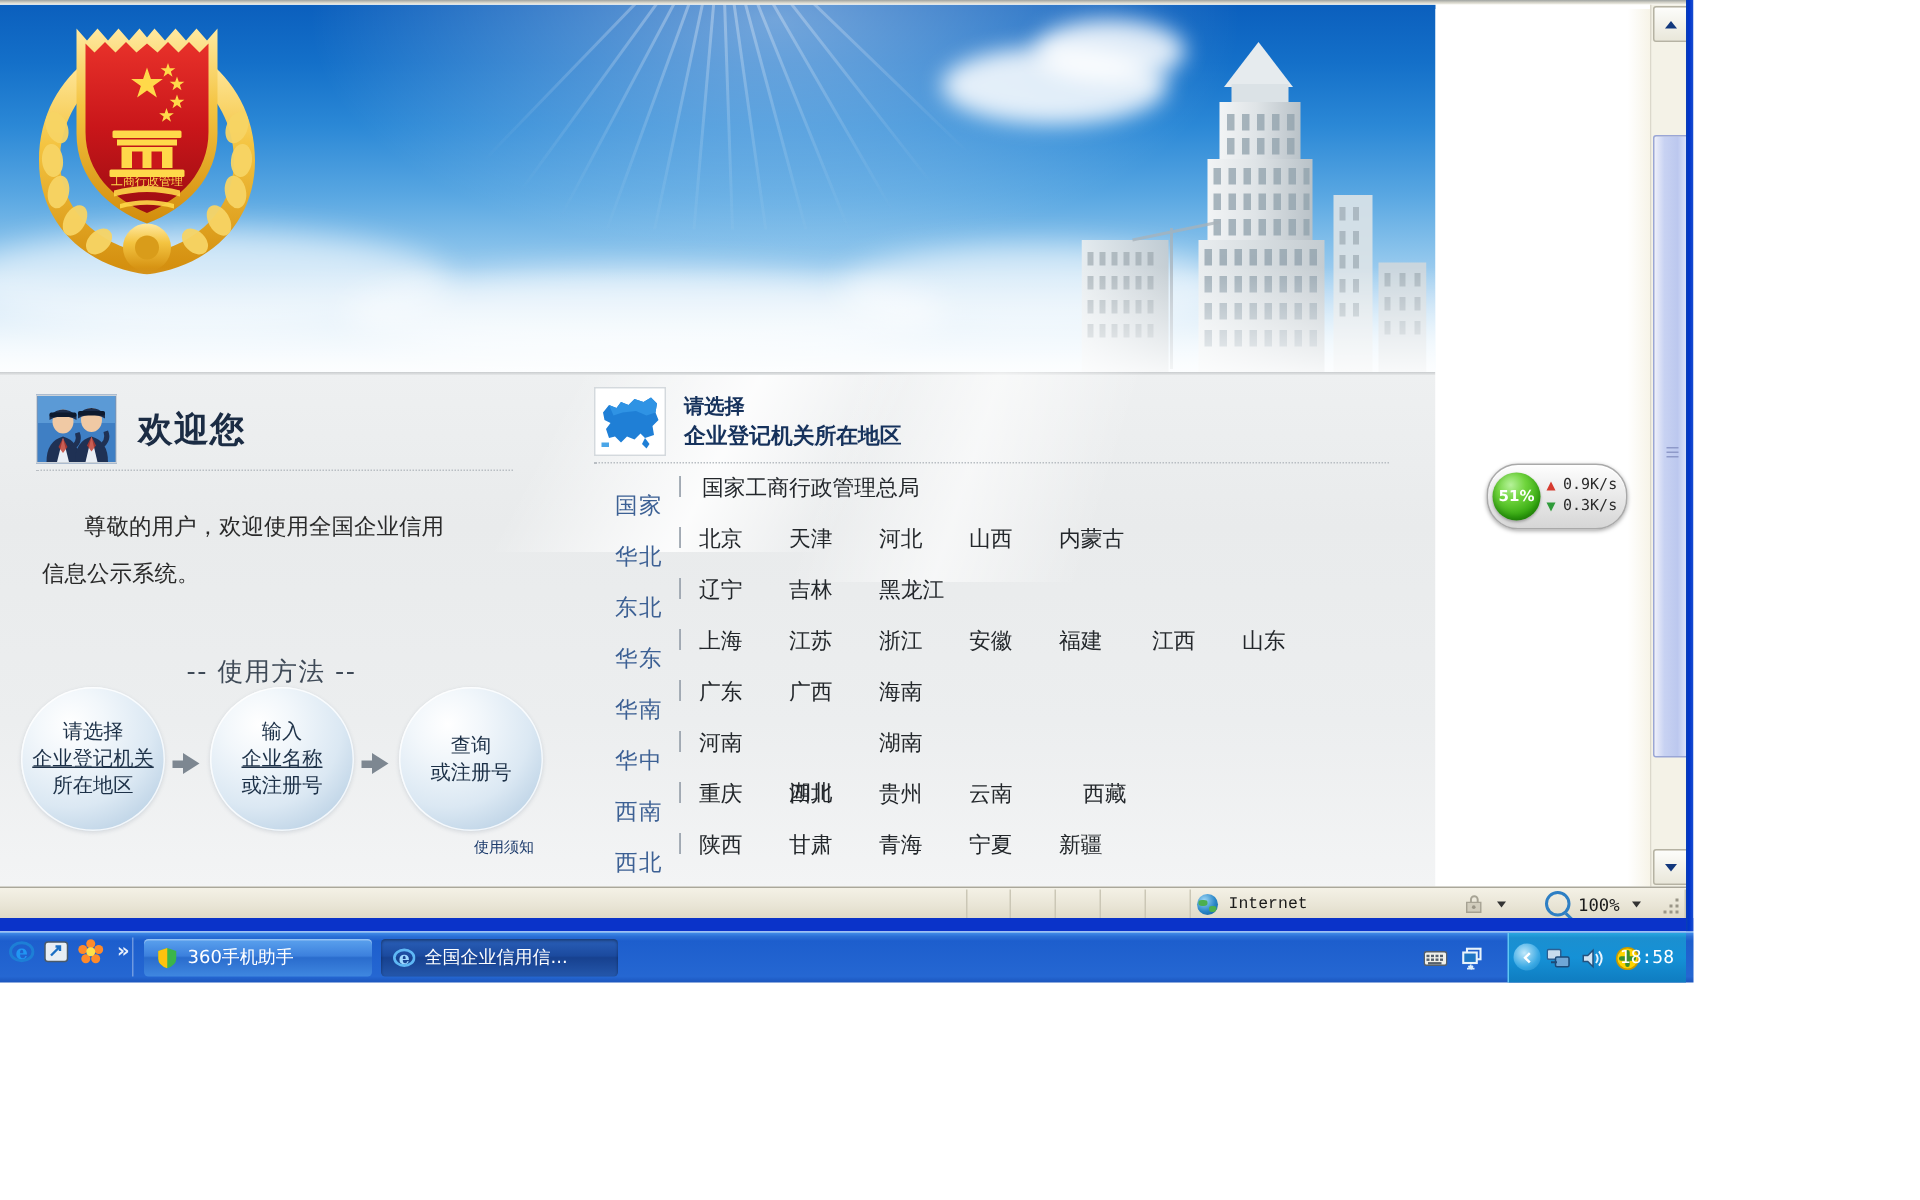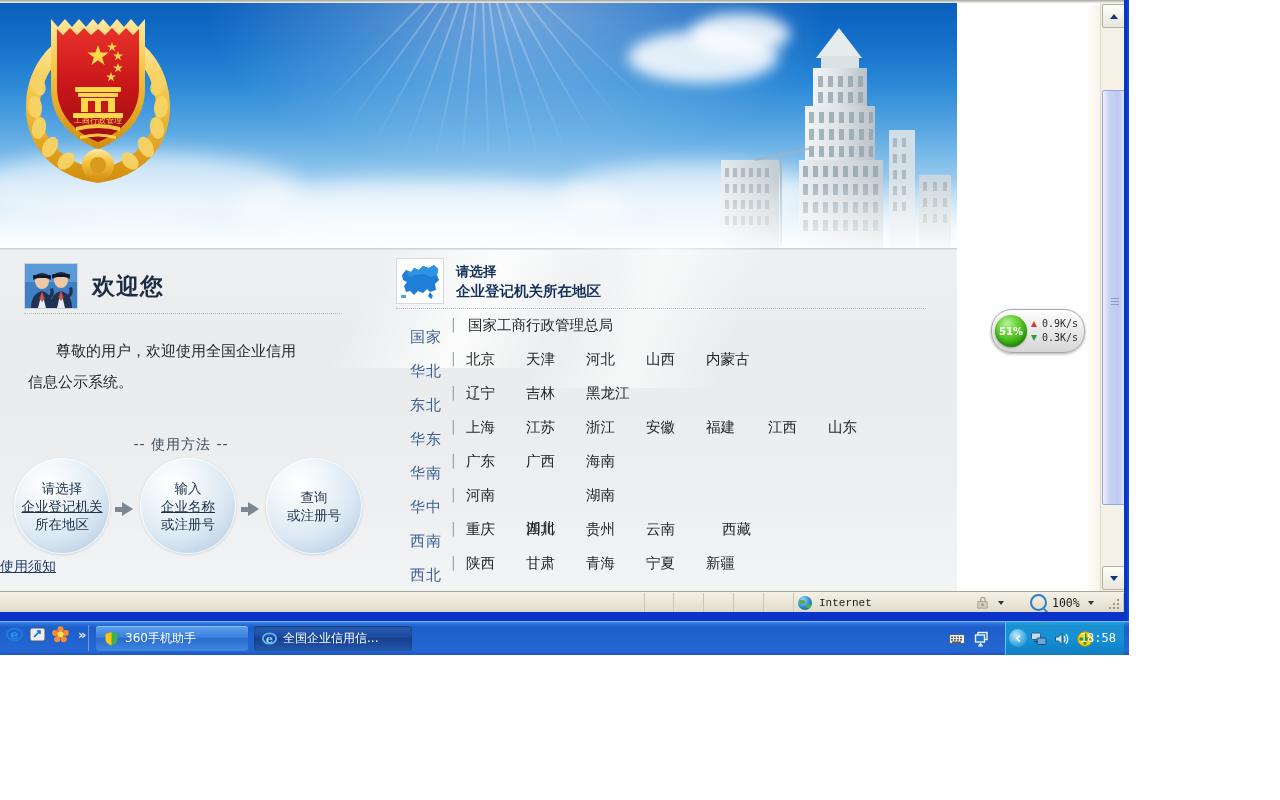--- a/index.html
+++ b/index.html
@@ -118,21 +118,21 @@
     border-top:1px dotted #b9bec3;
   }
   .welcome-body{
     position:absolute;left:28px;top:88px;width:320px;
     font-size:15px;color:#2a2a2a;line-height:31px;
   }
   .welcome-body .indent{display:inline-block;width:28px;}
 
   .method-title{
     position:absolute;left:0;top:188px;width:362px;text-align:center;
-    font-size:14px;color:#3f4a57;letter-spacing:1px;
+    font-size:17px;color:#3f4a57;letter-spacing:1px;
   }
   .circles{position:absolute;left:14px;top:210px;width:350px;height:96px;}
   .circ{
     position:absolute;width:96px;height:96px;border-radius:50%;
     background:radial-gradient(circle at 34% 26%,#ffffff 0%,#f2f7fb 24%,#dbe8f3 58%,#b9d0e4 86%,#a7c3dc 100%);
     box-shadow:inset 0 0 0 1px rgba(255,255,255,.8), 0 1px 3px rgba(70,90,110,.18);
     display:flex;flex-direction:column;align-items:center;justify-content:center;
     font-size:13.5px;color:#1d3148;line-height:18px;text-align:center;
   }
   .circ b{font-weight:400;display:block;white-space:nowrap;}
@@ -141,22 +141,22 @@
   .c2{left:126px;top:0;}
   .c3{left:252px;top:0;}
   .arrow{
     position:absolute;top:44px;width:0;height:0;
     border-left:11px solid #7d8791;border-top:7px solid transparent;border-bottom:7px solid transparent;
   }
   .arrow-bar{position:absolute;top:49px;width:8px;height:5px;background:#7d8791;}
   .a1{left:108px;} .ab1{left:101px;}
   .a2{left:234px;} .ab2{left:227px;}
   .notice-link{
-    position:absolute;left:0;top:310px;width:356px;text-align:left;
-    font-size:14px;color:#1b3a6b;text-decoration:underline;cursor:pointer;
+    position:absolute;left:0;top:310px;width:356px;text-align:right;
+    font-size:10px;color:#1b3a6b;cursor:pointer;
   }
 
   
   .right-panel{position:absolute;left:396px;top:0;width:540px;height:343px;z-index:3;}
   .region-head{position:absolute;left:0;top:10px;display:flex;align-items:center;}
   .chinamap{
     width:46px;height:44px;background:#ffffff;border:1px solid #d4d9dd;
     position:relative;overflow:hidden;flex:none;
   }
   .region-head-text{margin-left:12px;}

